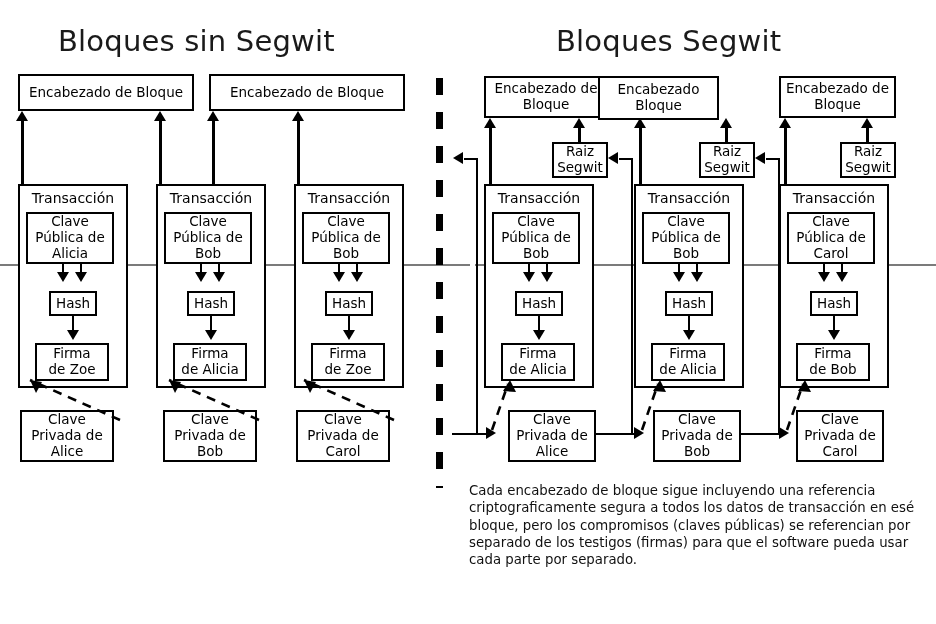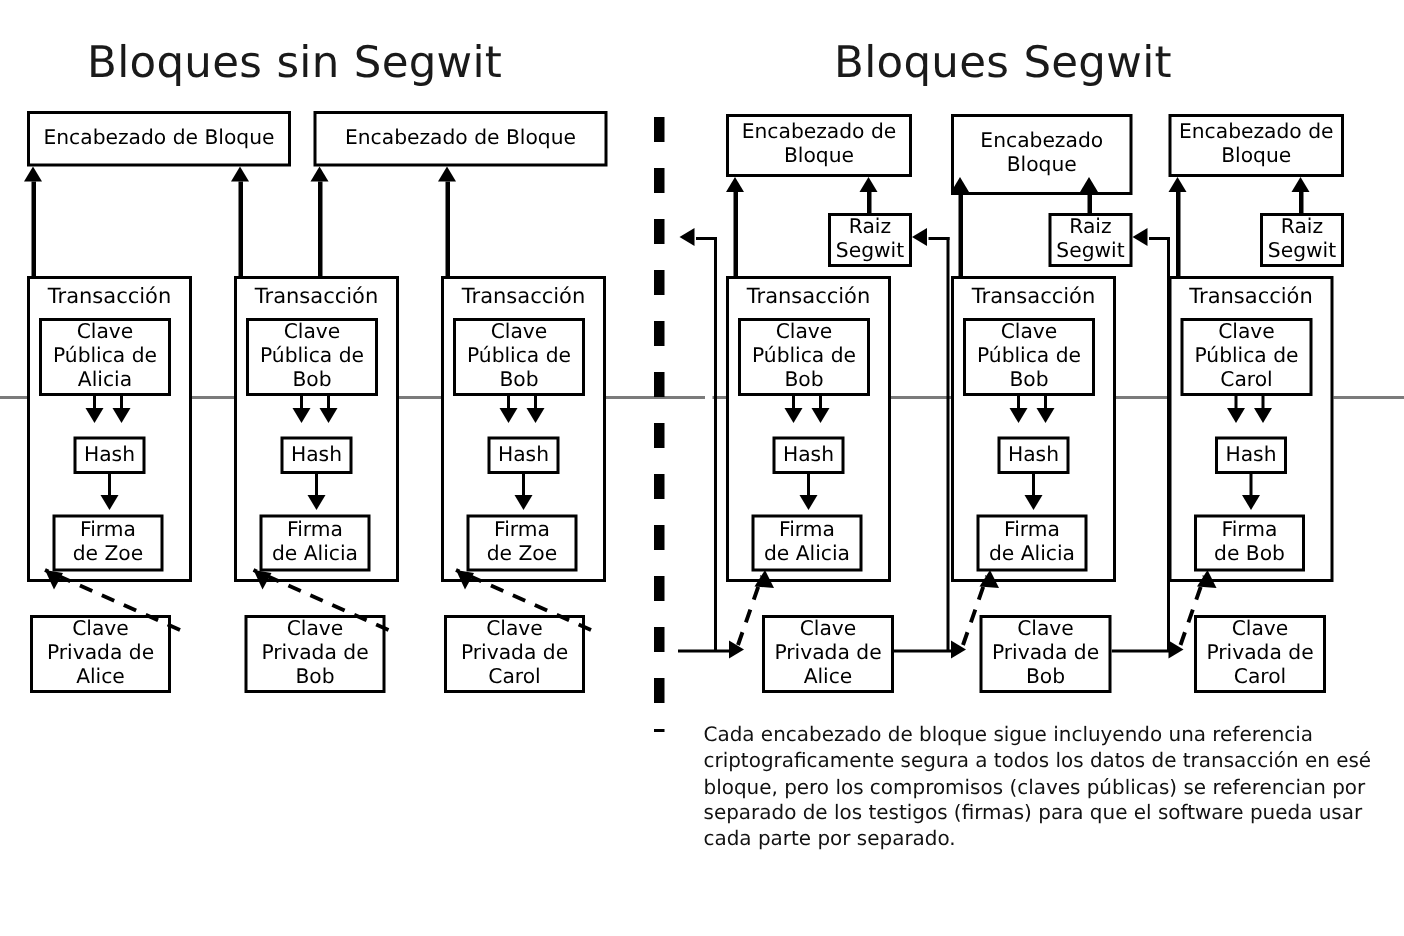--- a/index.html
+++ b/index.html
@@ -142,21 +142,21 @@
   </div>
   <div class="dashed" style="left:290px;top:368px;">
     <svg width="110" height="56">
       <line x1="104" y1="52" x2="14" y2="12" stroke="#000" stroke-width="2.6" stroke-dasharray="9,7"></line>
       <polygon points="14,12 26,14 20,25" fill="#000"></polygon>
     </svg>
   </div>
 
 
   <div class="box hdr" style="left:484px;top:76px;width:124px;height:42px;">Encabezado de Bloque</div>
-  <div class="box hdr" style="left:634px;top:76px;width:121px;height:54px;">Encabezado Bloque</div>
+  <div class="box hdr" style="left:598px;top:76px;width:121px;height:44px;">Encabezado Bloque</div>
   <div class="box hdr" style="left:779px;top:76px;width:117px;height:42px;">Encabezado de Bloque</div>
 
   <div class="box thin" style="left:552px;top:142px;width:56px;height:36px;white-space:pre-line;">Raiz
 Segwit</div>
   <div class="box thin" style="left:699px;top:142px;width:56px;height:36px;white-space:pre-line;">Raiz
 Segwit</div>
   <div class="box thin" style="left:840px;top:142px;width:56px;height:36px;white-space:pre-line;">Raiz
 Segwit</div>
 
   <div class="vline" style="left:489px;top:128px;height:57px;"></div>

